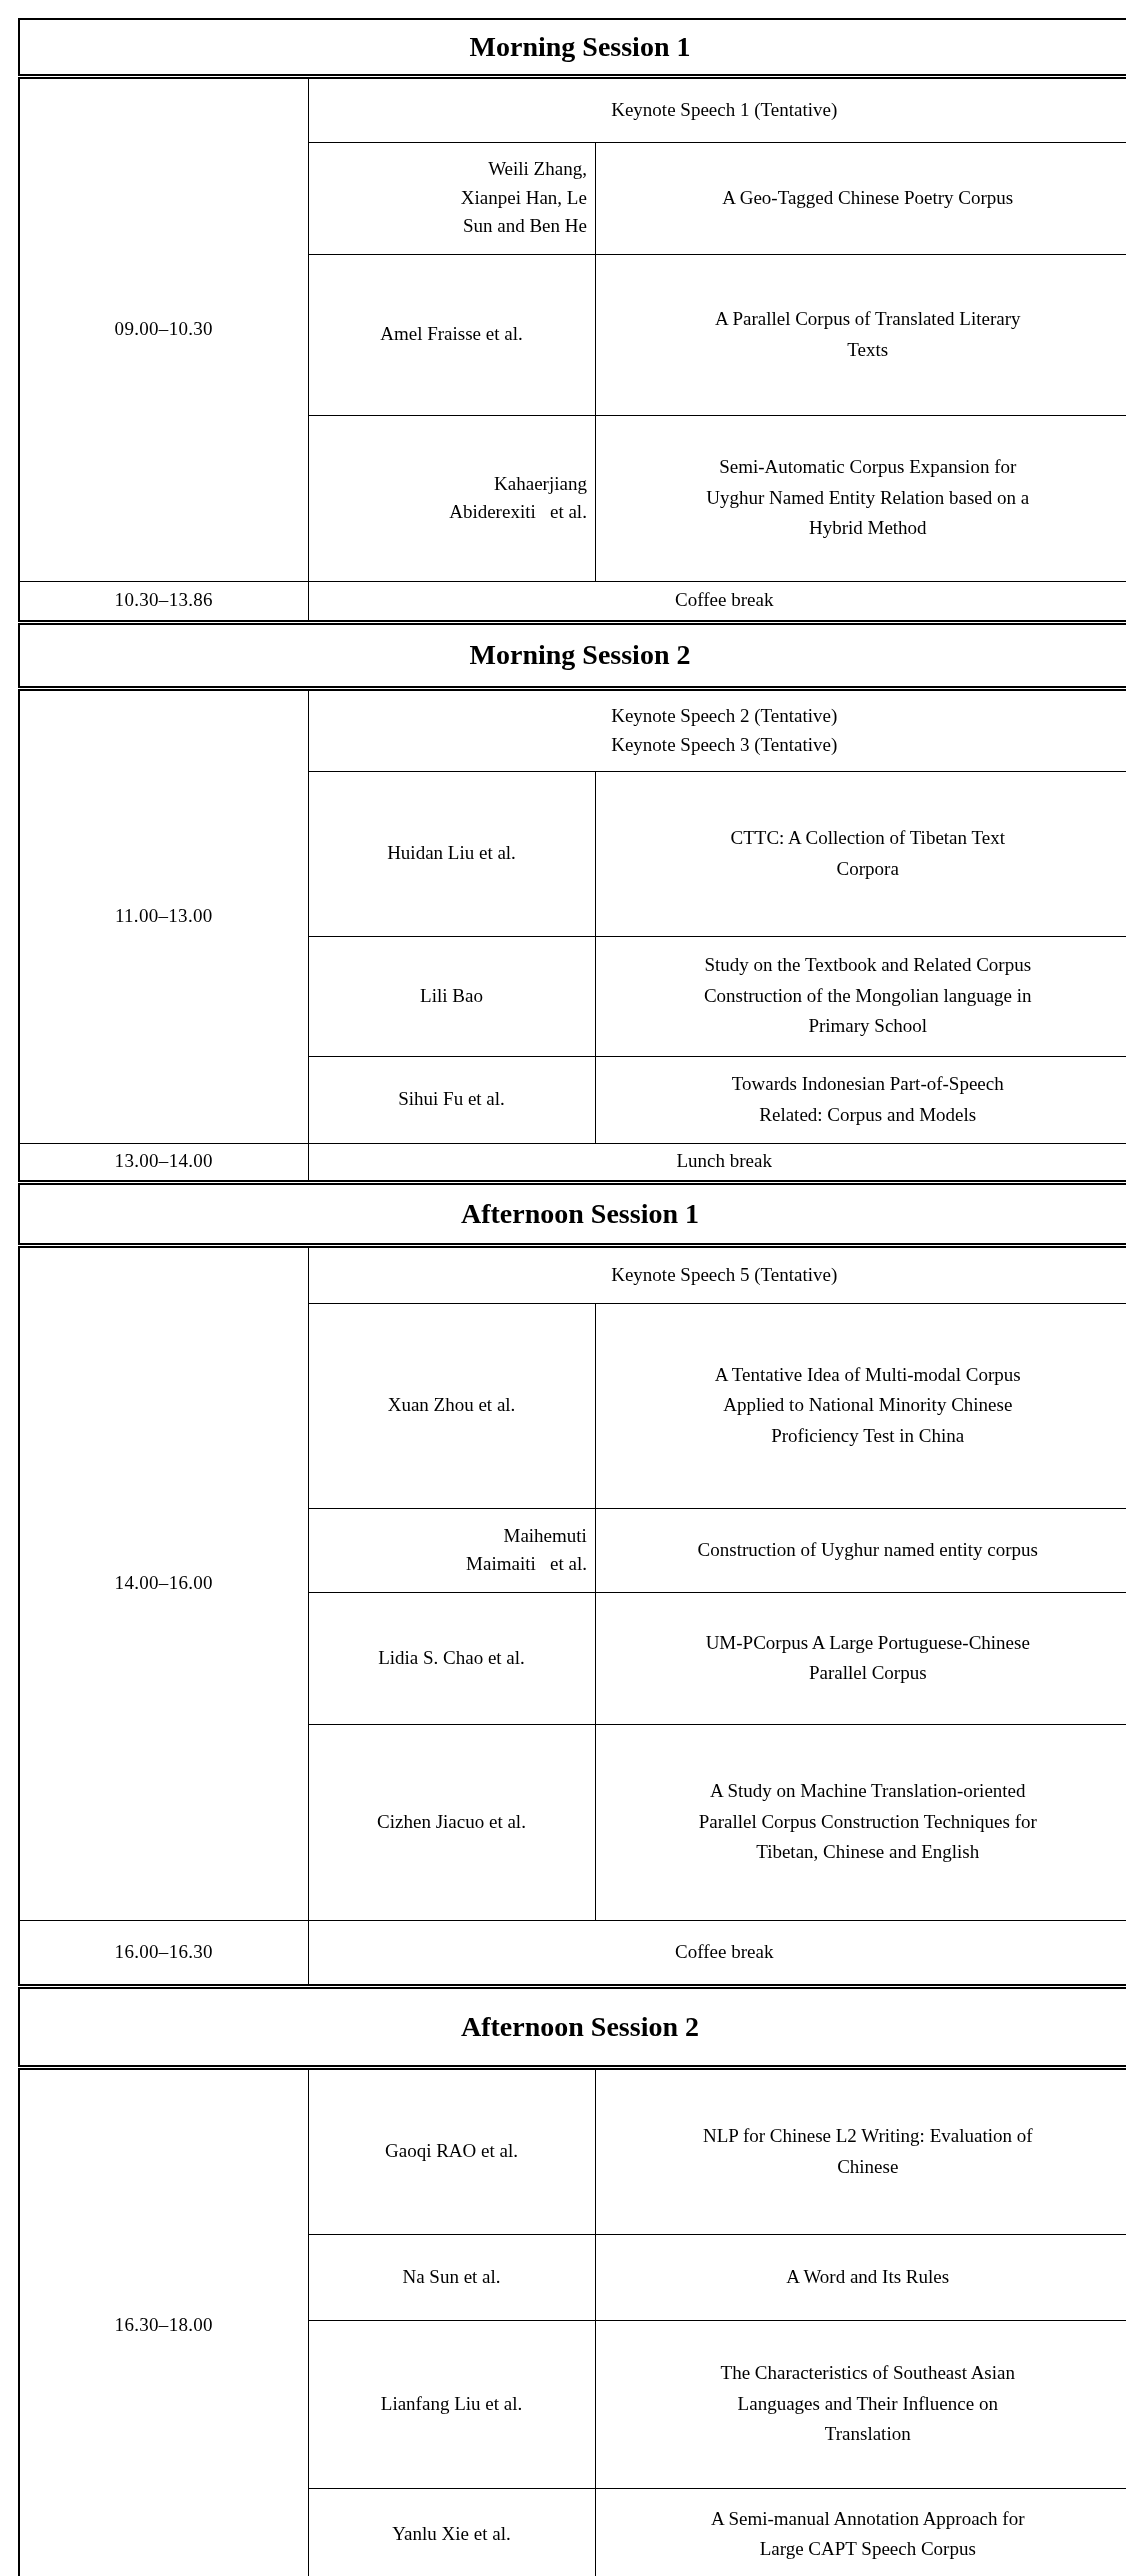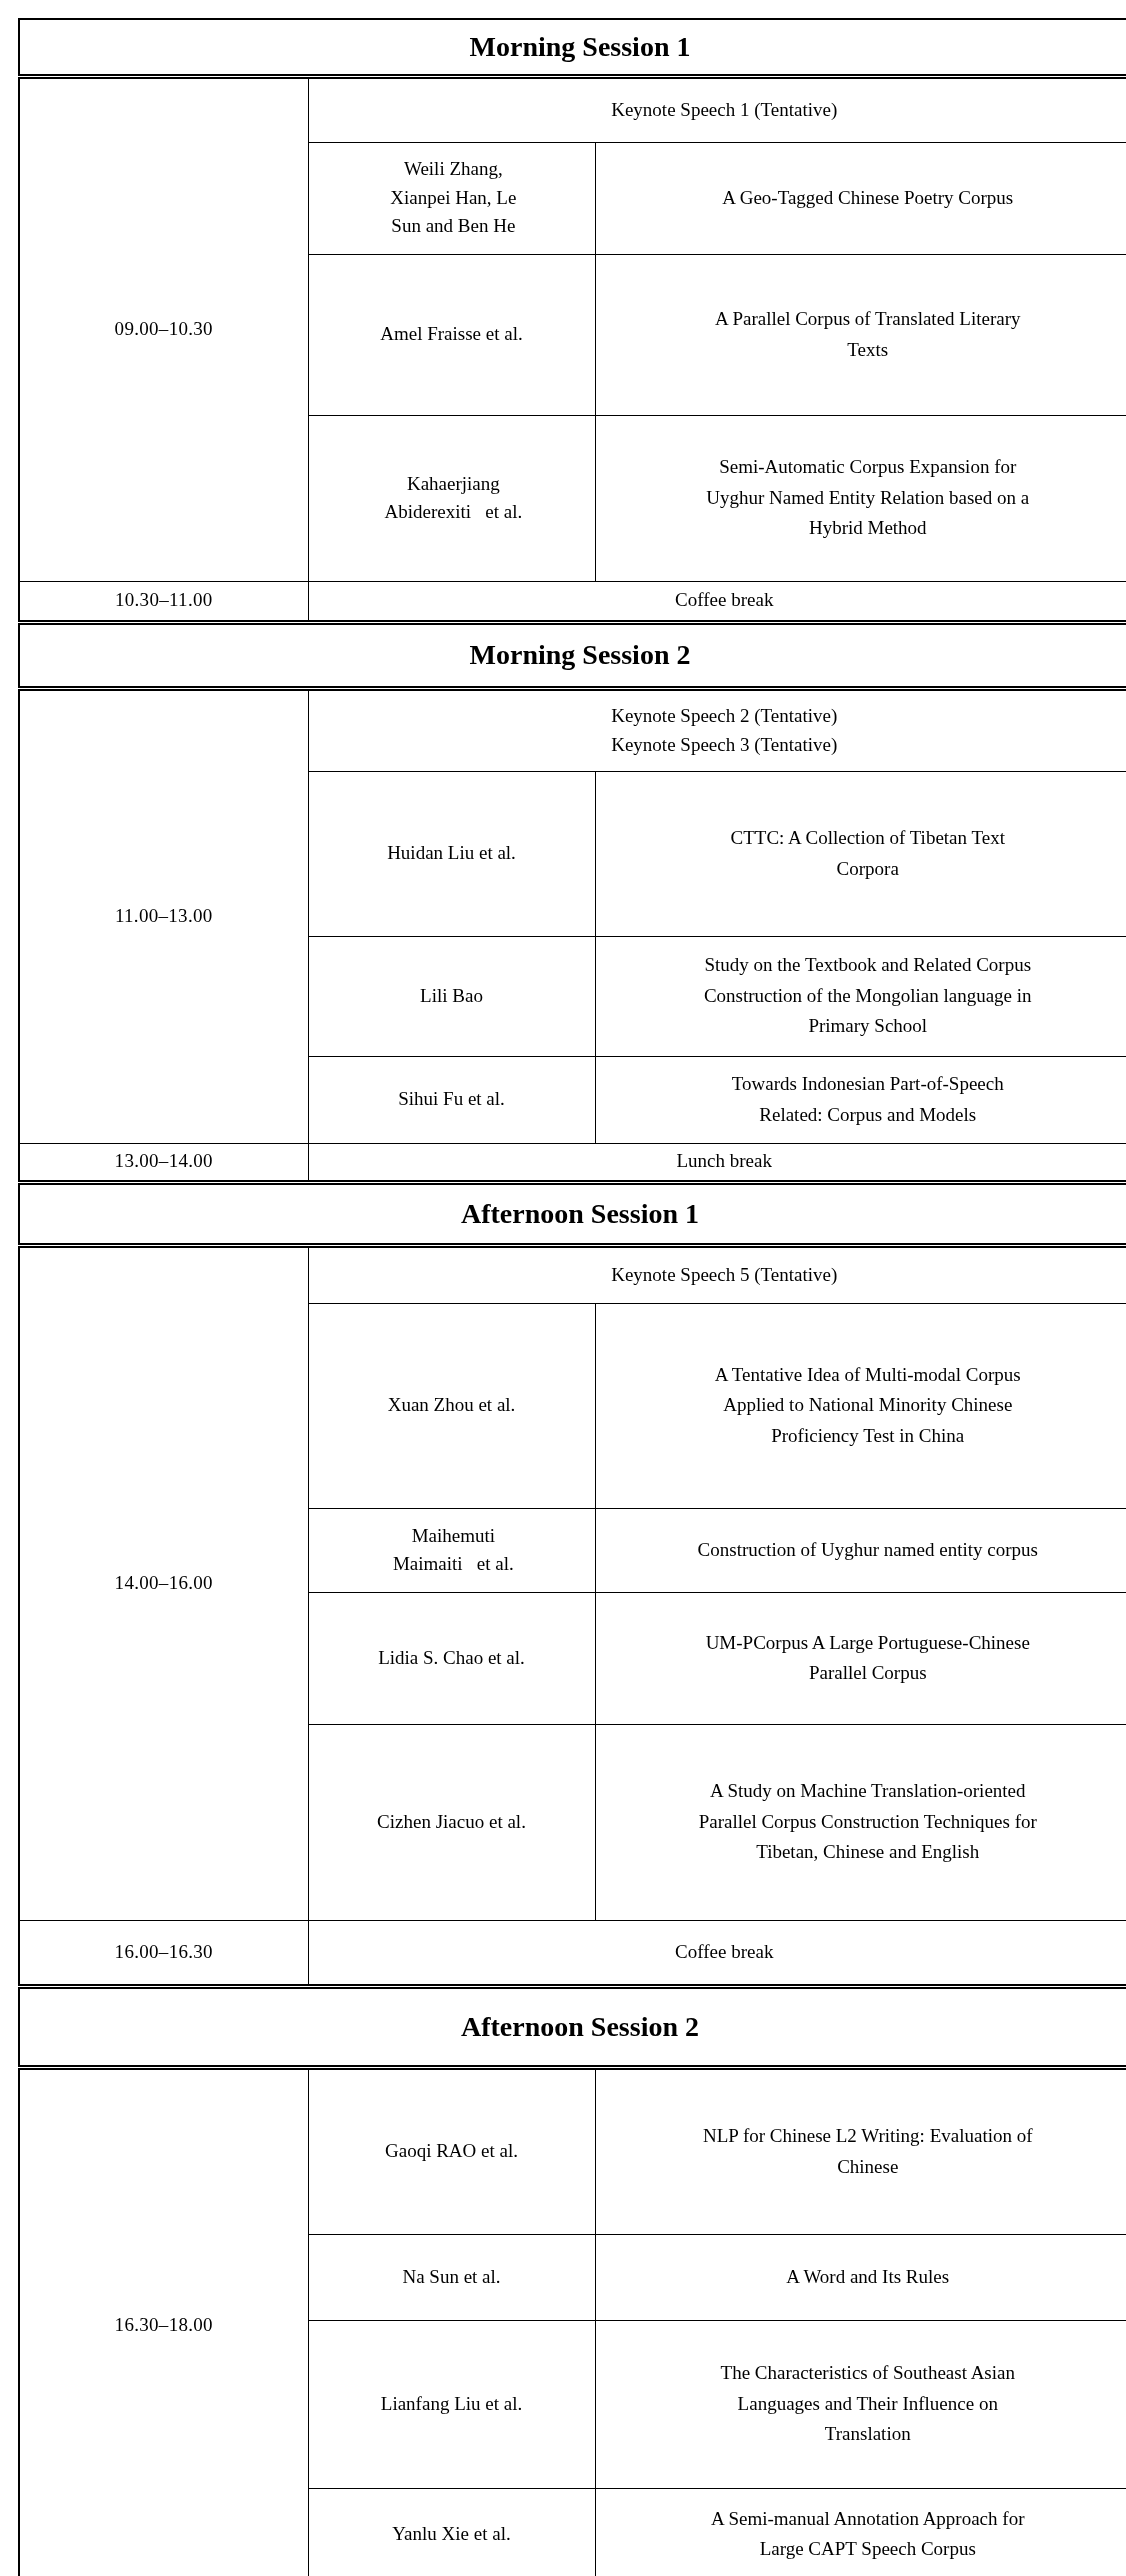--- a/index.html
+++ b/index.html
@@ -22,21 +22,21 @@
     padding: 2.5px 7.6px; overflow: hidden;
     word-wrap: break-word;
   }
   tr.header-row td {
     font-weight: bold; font-size: 28px;
     border-top: 5.7px double #000; border-bottom: 5.7px double #000;
   }
   table.schedule tr:first-child td { border-top: 2.5px solid #000; }
   td.keynote { white-space: pre-wrap; line-height: 1.5; }
   td.authors { white-space: pre-wrap; line-height: 1.5; }
-  td.authors.multiline { text-align: center; padding-left: 11.3px; }
+  td.authors.multiline { text-align: right; padding-left: 11.3px; }
   td.title { white-space: pre-wrap; line-height: 1.6; }
   td.time { letter-spacing: 0.3px; }
 </style>
 </head>
 <body>
 
 <div class="page">
   <table class="schedule">
     <colgroup>
       <col class="c-time">
@@ -63,21 +63,21 @@
 Texts</td>
         </tr>
         <tr class="talk-row" style="height: 166px;">
           <td class="authors multiline">Kahaerjiang
 Abiderexiti   et al.</td>
           <td class="title">Semi-Automatic Corpus Expansion for
 Uyghur Named Entity Relation based on a
 Hybrid Method</td>
         </tr>
         <tr class="break-row" style="height: 41px;">
-          <td class="time">10.30–11.00</td>
+          <td class="time">10.30–13.86</td>
           <td class="break-label" colspan="2">Coffee break</td>
         </tr>
         <tr class="header-row" style="height: 66px;">
           <td class="session-title" colspan="3">Morning Session 2</td>
         </tr>
         <tr class="keynote-row" style="height: 83px;">
           <td class="time" rowspan="4">11.00–13.00</td>
           <td class="keynote" colspan="2">Keynote Speech 2 (Tentative)
 Keynote Speech 3 (Tentative)</td>
         </tr>

